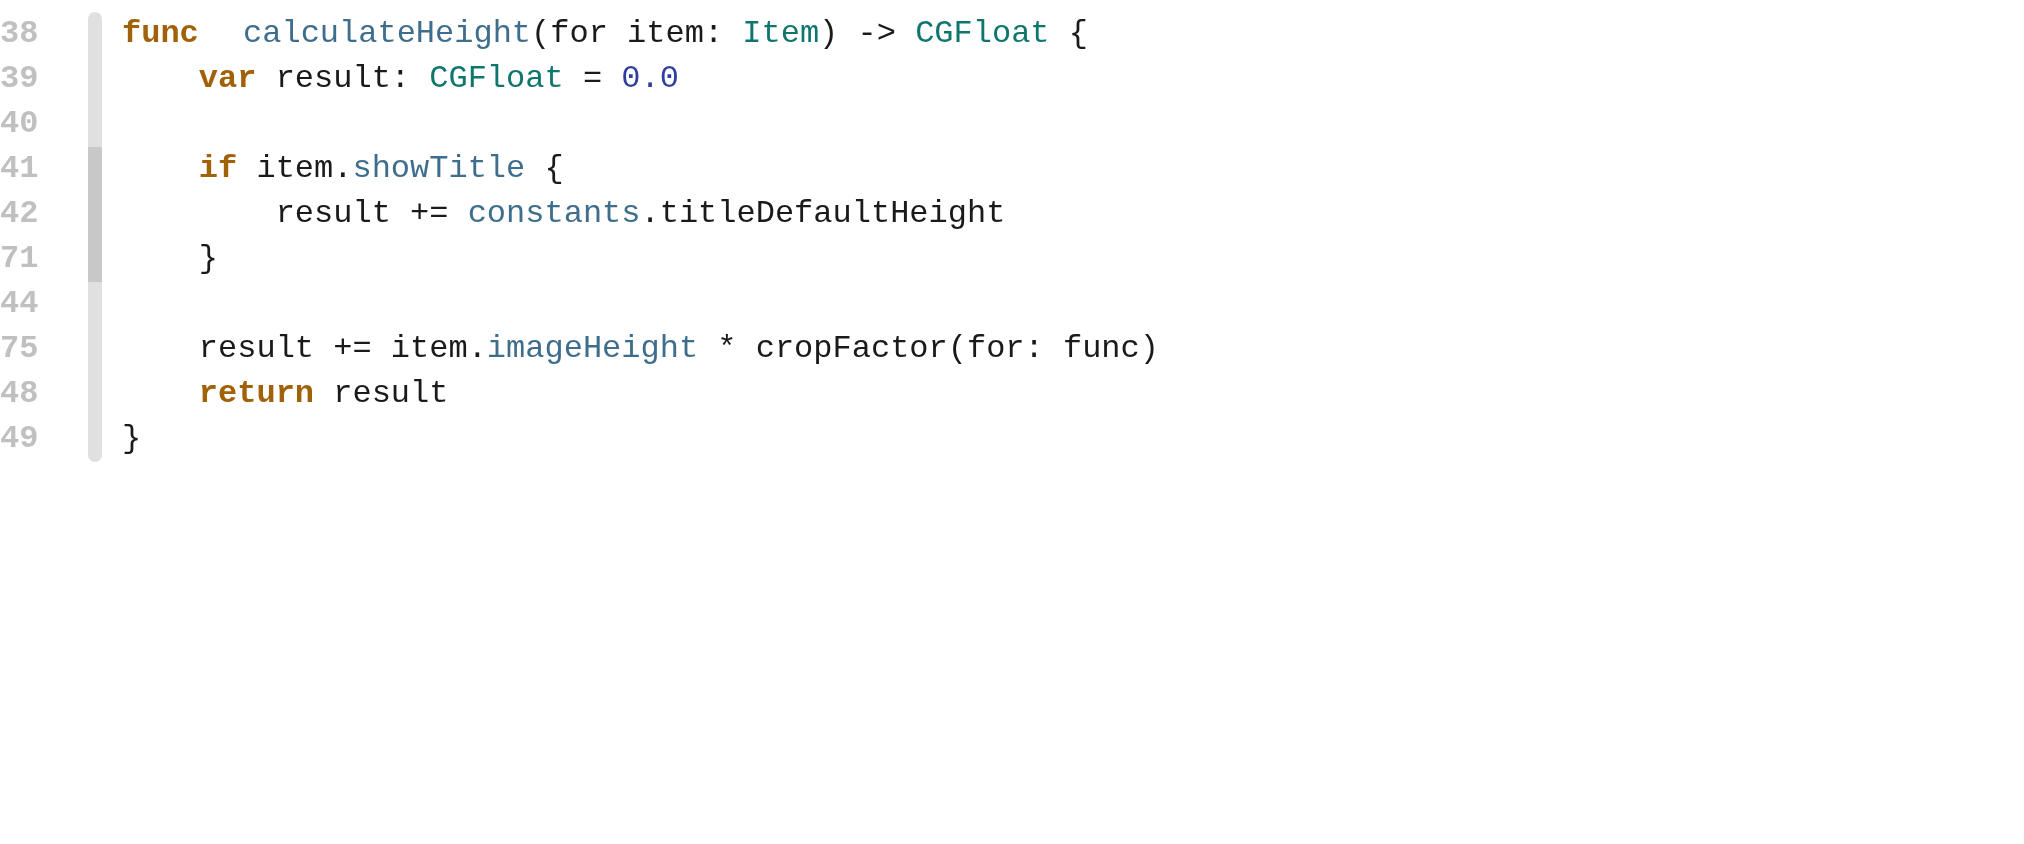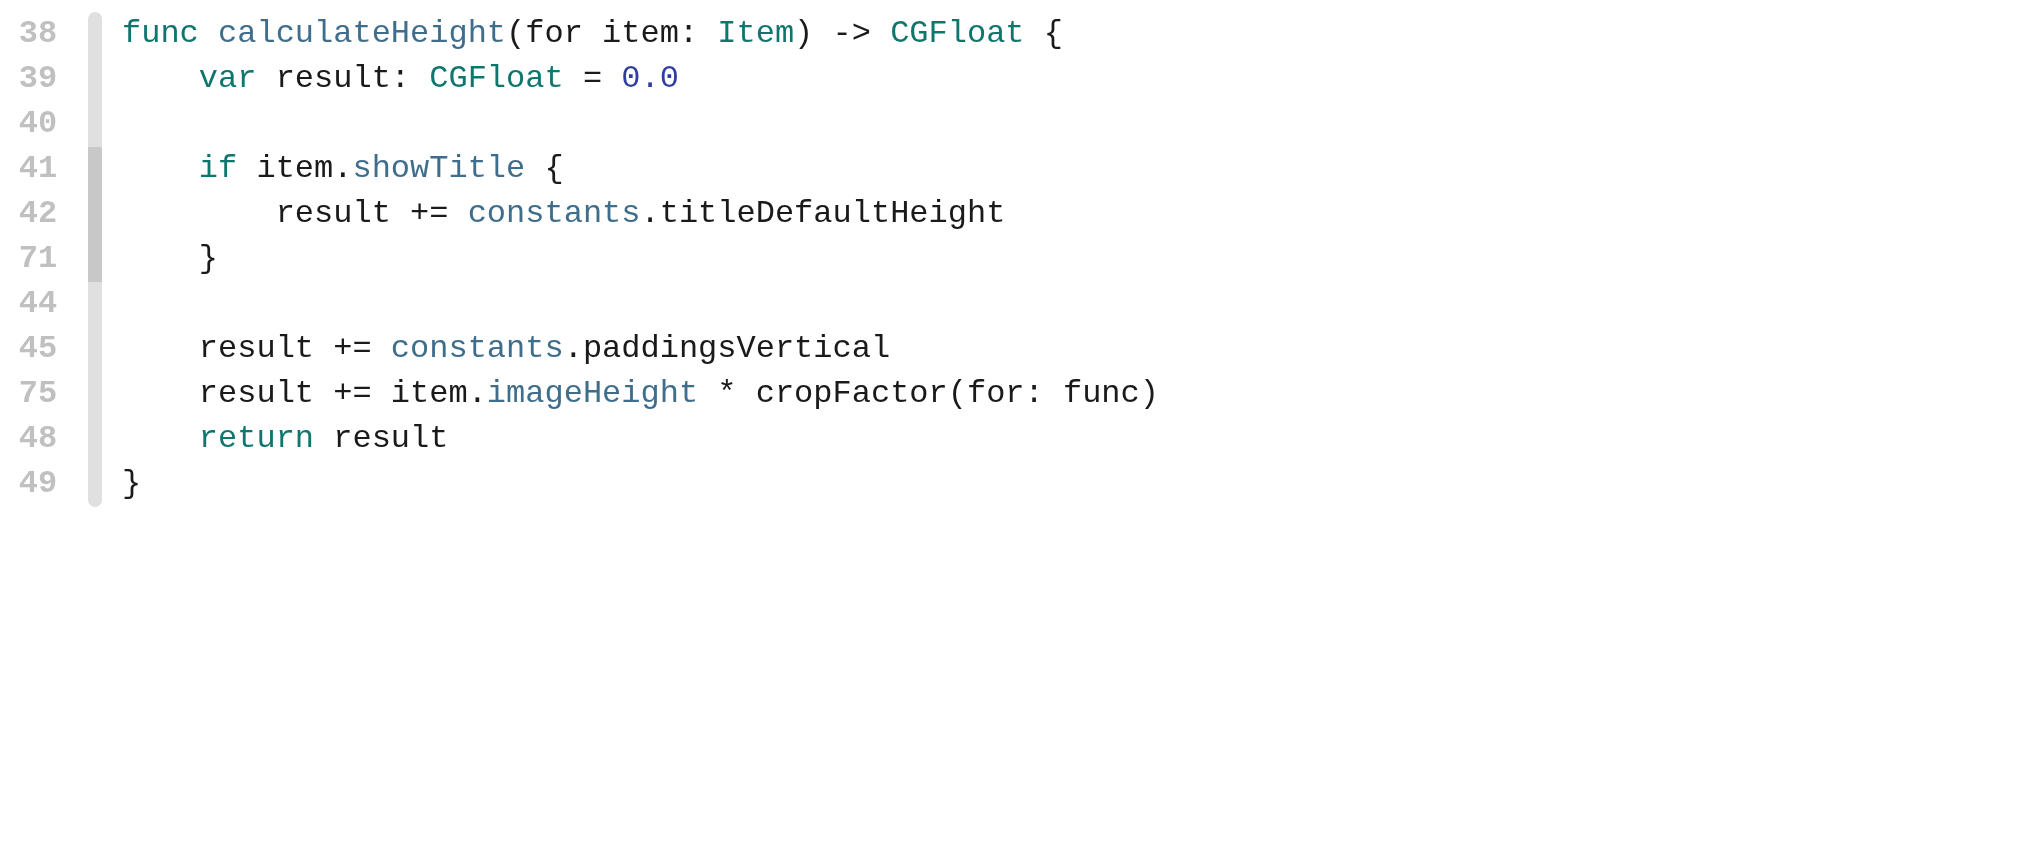--- a/index.html
+++ b/index.html
@@ -19,21 +19,21 @@
       display: flex;
       flex-direction: column;
     }
     .line {
       display: flex;
       align-items: center;
       height: 45px;
     }
     .gutter {
       width: 88px;
-      text-align: center;
+      text-align: left;
       padding-right: 12px;
       color: #c0c0c0;
       font-weight: 600;
       user-select: none;
       flex-shrink: 0;
     }
     .marker-col {
       width: 14px;
       display: flex;
       align-items: stretch;
@@ -47,22 +47,22 @@
     }
     .marker.dark {
       background: #c8c8c8;
     }
     .code {
       padding-left: 20px;
       white-space: pre;
       color: #1a1a1a;
       font-weight: 500;
     }
-    .kw { color: #0f766e; font-weight: 400; }
-    .fn { color: #3f6e8c; }
+    .kw { color: #a16207; font-weight: 700; }
+    .fn { color: #3f6e8c; margin-left: 25px; }
     .type { color: #0f766e; }
     .num { color: #2f3e9e; }
     .id { color: #3f6e8c; }
     .plain { color: #1a1a1a; }
   </style>
 </head>
 <body>
 
 <div class="editor">
     <div class="line">
@@ -108,27 +108,20 @@
       <div class="code"><span class="plain">    }</span></div>
     </div>
     <div class="line">
       <div class="gutter">44</div>
       <div class="marker-col">
         <div class="marker" style="border-radius: 0px;"></div>
       </div>
       <div class="code"></div>
     </div>
     <div class="line">
-      <div class="gutter">45</div>
-      <div class="marker-col">
-        <div class="marker" style="border-radius: 0px;"></div>
-      </div>
-      <div class="code"><span class="plain">    result += </span><span class="id">constants</span><span class="plain">.paddingsVertical</span></div>
-    </div>
-    <div class="line">
       <div class="gutter">75</div>
       <div class="marker-col">
         <div class="marker" style="border-radius: 0px;"></div>
       </div>
       <div class="code"><span class="plain">    result += item.</span><span class="id">imageHeight</span><span class="plain"> * cropFactor(for: func)</span></div>
     </div>
     <div class="line">
       <div class="gutter">48</div>
       <div class="marker-col">
         <div class="marker" style="border-radius: 0px;"></div>

